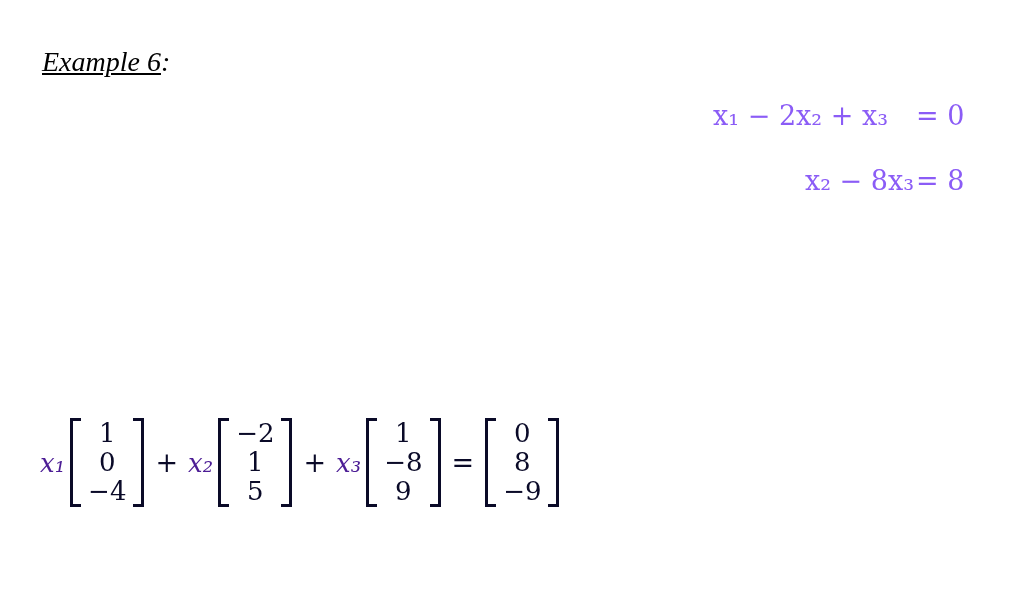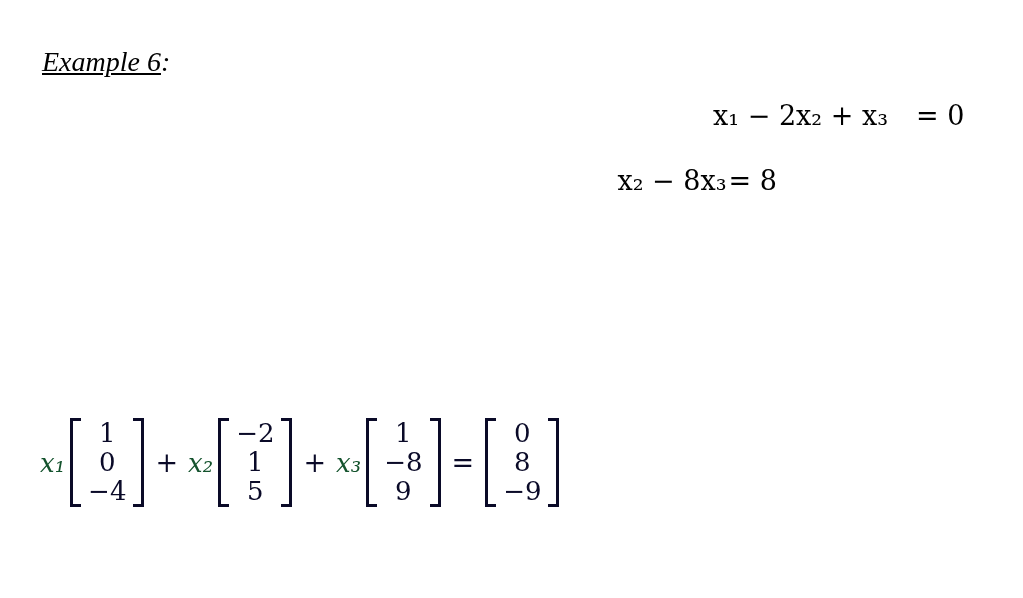--- a/index.html
+++ b/index.html
@@ -43,32 +43,32 @@
     top: 100px;
     width: 560px;
   }
   .eq-line {
     display: flex;
     justify-content: flex-end;
     align-items: baseline;
     font-family: "DejaVu Serif", serif;
     font-size: 27px;
     white-space: nowrap;
-    color: #000000;
+    color: #8b5cf6;
   }
   .eq-line .lhs {
     text-align: right;
   }
   .eq-line .rhs {
     display: inline-block;
     min-width: 74px;
     text-align: left;
   }
   .eq-line.row1 { margin-bottom: 34px; }
-  .eq-line.row2 { margin-bottom: 39px; justify-content: center; }
+  .eq-line.row2 { margin-bottom: 39px; }
   .eq-line.row1 .rhs { padding-left: 28px; }
   .eq-line.row2 .rhs { padding-left: 2px; }
   .eq-line.row3 .rhs { padding-left: 2px; }
 
   
   .sentence {
     position: absolute;
     left: 40px;
     top: 330px;
     font-size: 29px;
@@ -84,21 +84,21 @@
     display: flex;
     align-items: center;
     font-family: "DejaVu Serif", serif;
     font-size: 26px;
     color: #0a0a28;
   }
   .coef {
     font-style: italic;
     font-size: 26px;
     margin-right: 4px;
-    color: #14532d;
+    color: #4c1d95;
   }
   .op {
     font-size: 27px;
     margin: 0 10px;
     color: #0a0a28;
   }
   .vector {
     display: inline-flex;
     align-items: stretch;
     margin: 0 1px;

